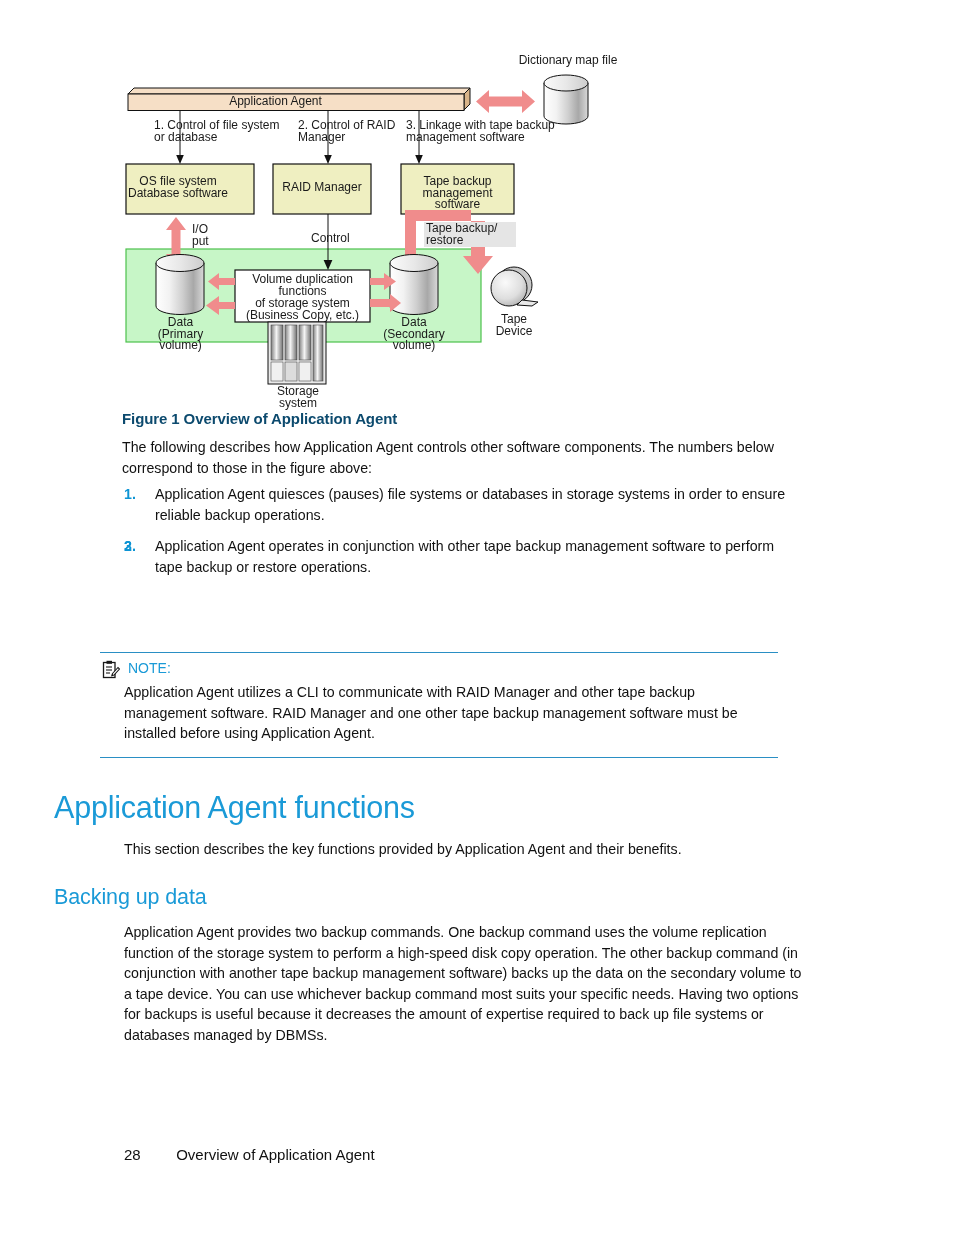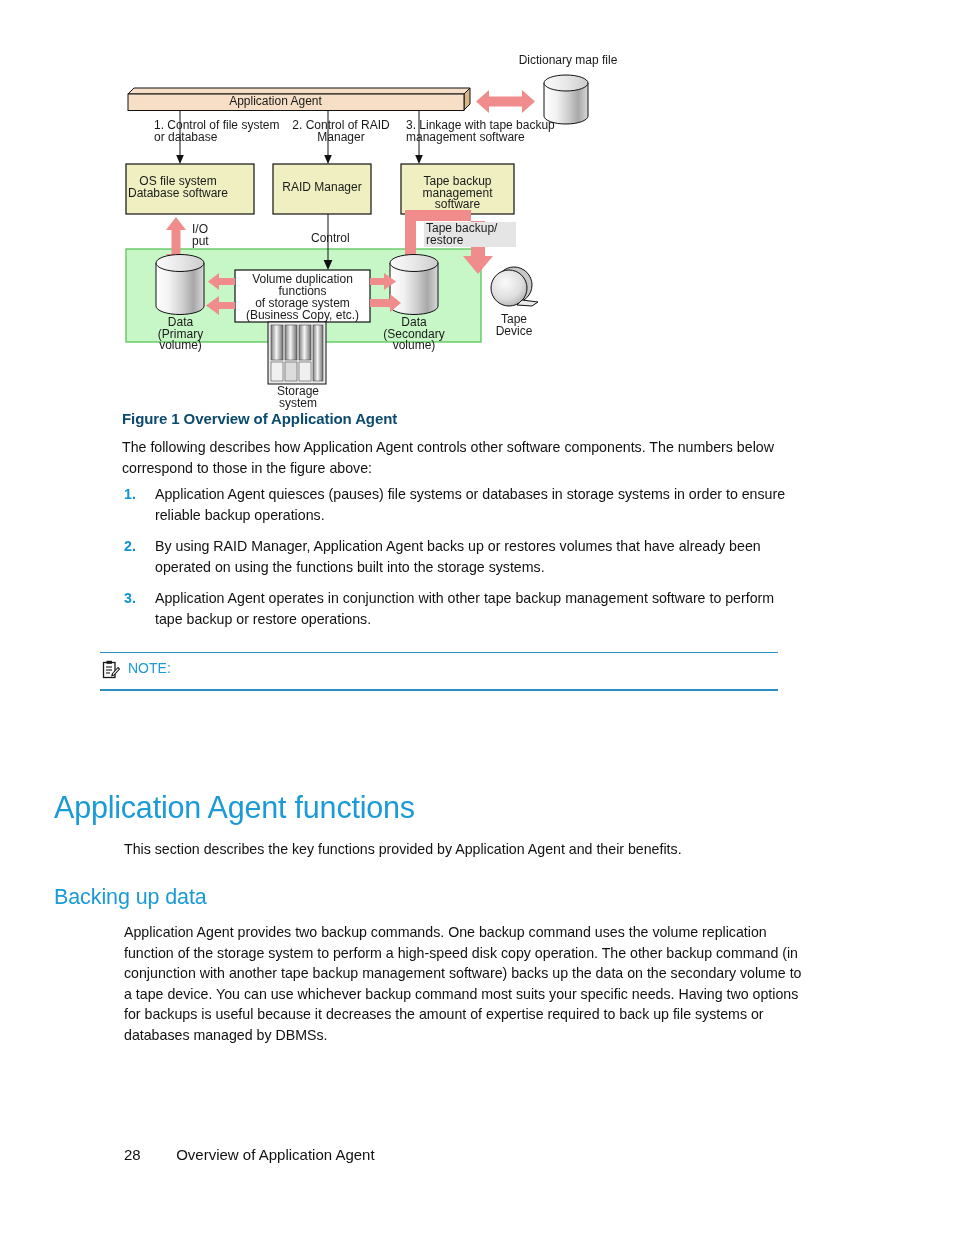--- a/index.html
+++ b/index.html
@@ -242,21 +242,21 @@
       <path d="M404,250 L420,252 L414,256 L399,255 Z" fill="#e8e8e8" stroke="#111" stroke-width="1"></path>
     </g>
   </svg>
 
   <div class="fig-label center" style="left:385px; top:5px; width:130px;">Dictionary map file</div>
 
   <div class="fig-label center" style="left:10px; top:46px; width:295px;">Application Agent</div>
 
   <div class="fig-label" style="left:36px; top:70px; width:145px;">1. Control of file system
 or database</div>
-  <div class="fig-label" style="left:168px; top:70px; width:110px;text-align:center;">2. Control of RAID
+  <div class="fig-label" style="left:180px; top:70px; width:110px;">2. Control of RAID
 Manager</div>
   <div class="fig-label" style="left:288px; top:70px; width:165px;">3. Linkage with tape backup
 management software</div>
 
   <div class="fig-label center" style="left:8px; top:126px; width:104px;text-align:center;">OS file system
 Database software</div>
   <div class="fig-label center" style="left:155px; top:132px; width:98px;">RAID Manager</div>
   <div class="fig-label center" style="left:283px; top:126px; width:113px;text-align:center;">Tape backup
 management software</div>
 
@@ -286,21 +286,20 @@
 
 <div class="para" style="left:122px; top:437px; width:680px;">The following describes how Application Agent controls other software components. The numbers below correspond to those in the figure above:</div>
 
 <div class="numlist">
   <div class="numitem">
     <span class="num">1.</span>
     <span>Application Agent quiesces (pauses) file systems or databases in storage systems in order to ensure reliable backup operations.</span>
   </div>
   <div class="numitem">
     <span class="num">2.</span>
-    <span>By using RAID Manager, Application Agent backs up or restores volumes that have already been operated on using the functions built into the storage systems.</span>
   </div>
   <div class="numitem">
     <span class="num">3.</span>
     <span>Application Agent operates in conjunction with other tape backup management software to perform tape backup or restore operations.</span>
   </div>
 </div>
 
 <div class="note-wrap">
   <div class="note-rule"></div>
   <div class="note-head">
@@ -309,20 +308,21 @@
         <rect x="1.5" y="2.5" width="11.5" height="15" fill="#ffffff" stroke="#1a1a1a" stroke-width="1.3"></rect>
         <rect x="4.5" y="0.8" width="5.5" height="3" fill="#1a1a1a"></rect>
         <line x1="4" y1="7" x2="10" y2="7" stroke="#1a1a1a" stroke-width="1.1"></line>
         <line x1="4" y1="10" x2="10" y2="10" stroke="#1a1a1a" stroke-width="1.1"></line>
         <line x1="4" y1="13" x2="8" y2="13" stroke="#1a1a1a" stroke-width="1.1"></line>
         <path d="M10.5,13.5 L16,7.5 L17.5,9 L12,15 L9.8,15.6 Z" fill="#ffffff" stroke="#1a1a1a" stroke-width="1.1"></path>
       </svg>
     </span>
     <span>NOTE:</span>
   </div>
+  <div class="note-body">Application Agent utilizes a CLI to communicate with RAID Manager and other tape backup management software. RAID Manager and one other tape backup management software must be installed before using Application Agent.</div>
   <div class="note-rule-bottom"></div>
 </div>
 
 <div class="h1">Application Agent functions</div>
 <div class="para" style="left:124px; top:839px; width:680px;">This section describes the key functions provided by Application Agent and their benefits.</div>
 
 <div class="h2">Backing up data</div>
 <div class="para" style="left:124px; top:922px; width:680px;">Application Agent provides two backup commands. One backup command uses the volume replication function of the storage system to perform a high-speed disk copy operation. The other backup command (in conjunction with another tape backup management software) backs up the data on the secondary volume to a tape device. You can use whichever backup command most suits your specific needs. Having two options for backups is useful because it decreases the amount of expertise required to back up file systems or databases managed by DBMSs.</div>
 
 <div class="footer">

